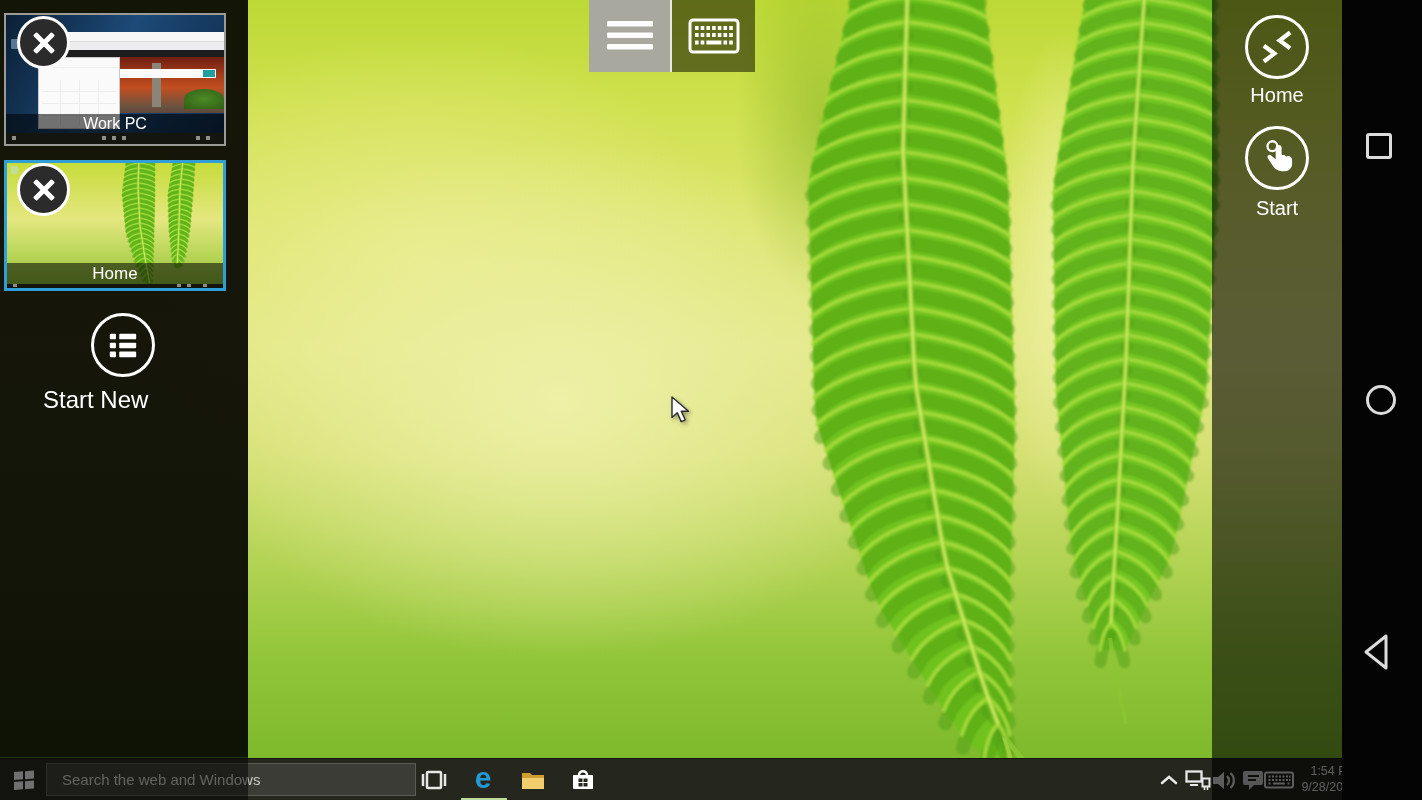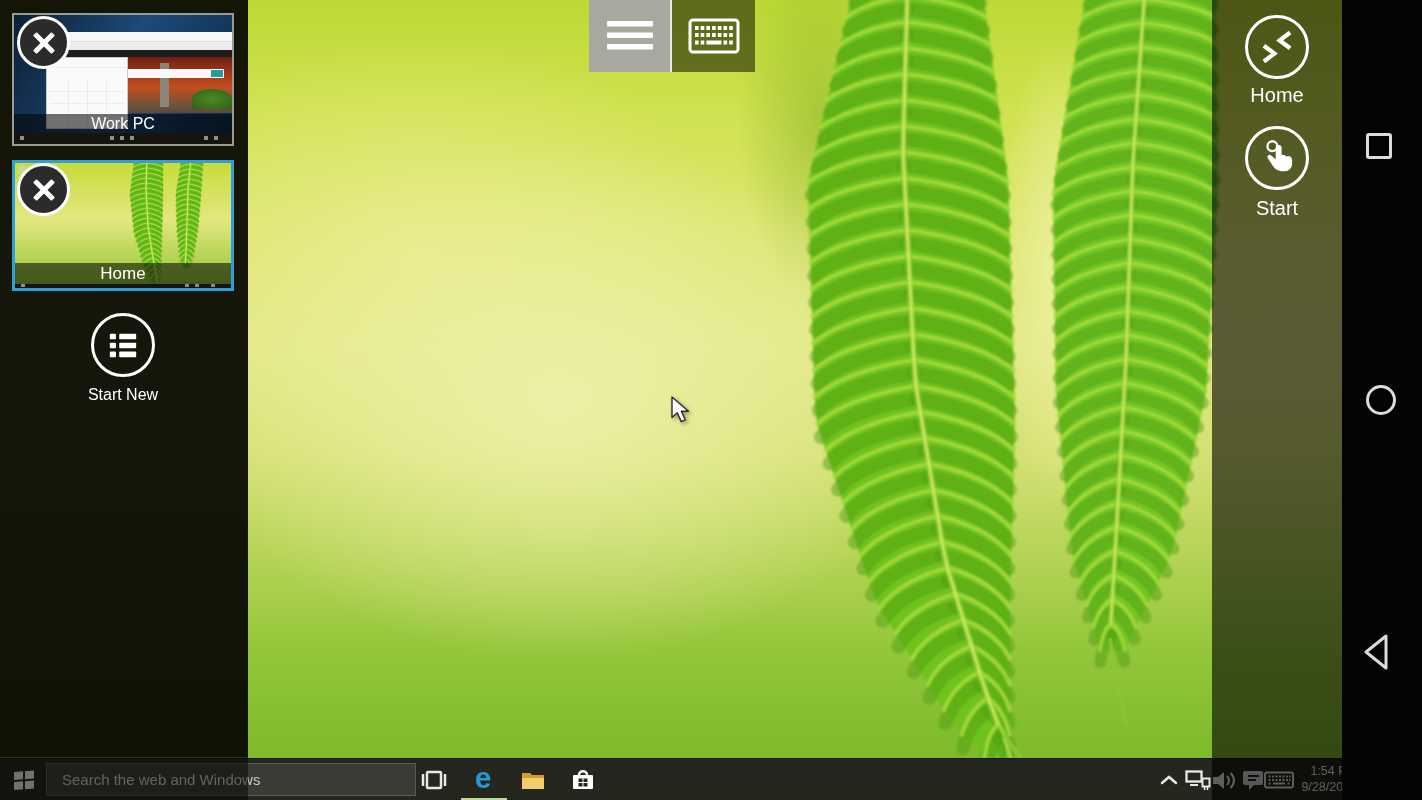--- a/index.html
+++ b/index.html
@@ -34,21 +34,21 @@
   #menu-btn{background:#a8a89e;border-right:2px solid #e9e9e2;}
   #kbd-btn{background:rgba(25,27,3,.58);}
   
   #right-overlay{position:absolute;left:1212px;top:0;width:130px;height:800px;background:rgba(0,0,0,.6);z-index:4;}
   .ov-btn{position:absolute;left:50%;transform:translateX(-50%);border:3px solid #fff;border-radius:50%;
           width:58px;height:58px;display:flex;align-items:center;justify-content:center;background:transparent;}
   .ov-label{position:absolute;left:0;width:130px;text-align:center;color:#fff;font-size:20px;}
   
   #sidebar{position:absolute;left:0;top:0;width:248px;height:800px;z-index:5;
     background:linear-gradient(to bottom, rgba(7,7,2,.935) 0px, rgba(7,7,2,.935) 757px, rgba(2,2,1,.52) 758px, rgba(2,2,1,.52) 800px);}
-  .thumb{position:absolute;left:12px;box-sizing:border-box;overflow:hidden;background:#0c2744;padding-left:6px;}
+  .thumb{position:absolute;left:4px;box-sizing:border-box;overflow:hidden;background:#0c2744;padding-left:6px;}
   #thumb-workpc{top:13px;width:222px;height:133px;border:2px solid #9a9a96;}
   #thumb-home{top:160px;width:222px;height:131px;border:3px solid #2f9fd6;}
   .t-label{position:absolute;left:0;width:100%;background:rgba(0,0,0,.55);color:#fff;
            text-align:center;font-size:16px;line-height:19px;}
   .t-taskbar{position:absolute;left:0;width:100%;background:#15150f;}
   .t-dot{position:absolute;background:#8f8f8a;width:4px;height:4px;top:3px;}
   
   #wpc-desk{position:absolute;inset:0;background:linear-gradient(115deg,#0b2036,#1d4a78 48%,#0e2a49);}
   #wpc-bin{position:absolute;left:5px;top:24px;width:8px;height:10px;background:rgba(150,190,220,.55);border-radius:1px;}
   #wpc-edge{position:absolute;left:48px;top:17px;width:170px;height:81px;background:#e8e8e8;}
@@ -69,21 +69,21 @@
   #home-wall{position:absolute;inset:0;background:linear-gradient(to bottom,#c6dc3a,#e4e77f 45%,#8ec433);}
   #home-ico{position:absolute;left:4px;top:3px;width:7px;height:8px;background:rgba(190,220,240,.5);border-radius:1px;}
   
   .xbtn{position:absolute;width:47px;height:47px;border-radius:50%;background:#2b2b2b;border:3px solid #fff;z-index:6;}
   .xbtn::before,.xbtn::after{content:"";position:absolute;left:50%;top:50%;width:26px;height:5px;background:#fff;border-radius:1px;}
   .xbtn::before{transform:translate(-50%,-50%) rotate(45deg);}
   .xbtn::after{transform:translate(-50%,-50%) rotate(-45deg);}
   
   #start-new-circle{position:absolute;left:91px;top:313px;width:58px;height:58px;border:3px solid #fff;border-radius:50%;
       display:flex;align-items:center;justify-content:center;background:transparent;}
-  #start-new-label{position:absolute;left:43px;top:386px;width:160px;text-align:center;color:#fff;font-size:16px;}
+  #start-new-label{position:absolute;left:43px;top:386px;width:160px;color:#fff;font-size:24px;}
   
   #navbar{position:absolute;left:1342px;top:0;width:80px;height:800px;background:#040404;z-index:7;}
   #nav-square{position:absolute;left:1366px;top:133px;width:26px;height:26px;border:3px solid #dcdcdc;border-radius:3px;box-sizing:border-box;z-index:8;}
   #nav-circle{position:absolute;left:1366px;top:385px;width:30px;height:30px;border:3px solid #dcdcdc;border-radius:50%;box-sizing:border-box;z-index:8;}
   #nav-back{position:absolute;left:1362px;top:633px;z-index:8;}
 </style>
 </head>
 <body>
 
 <div id="stage">

